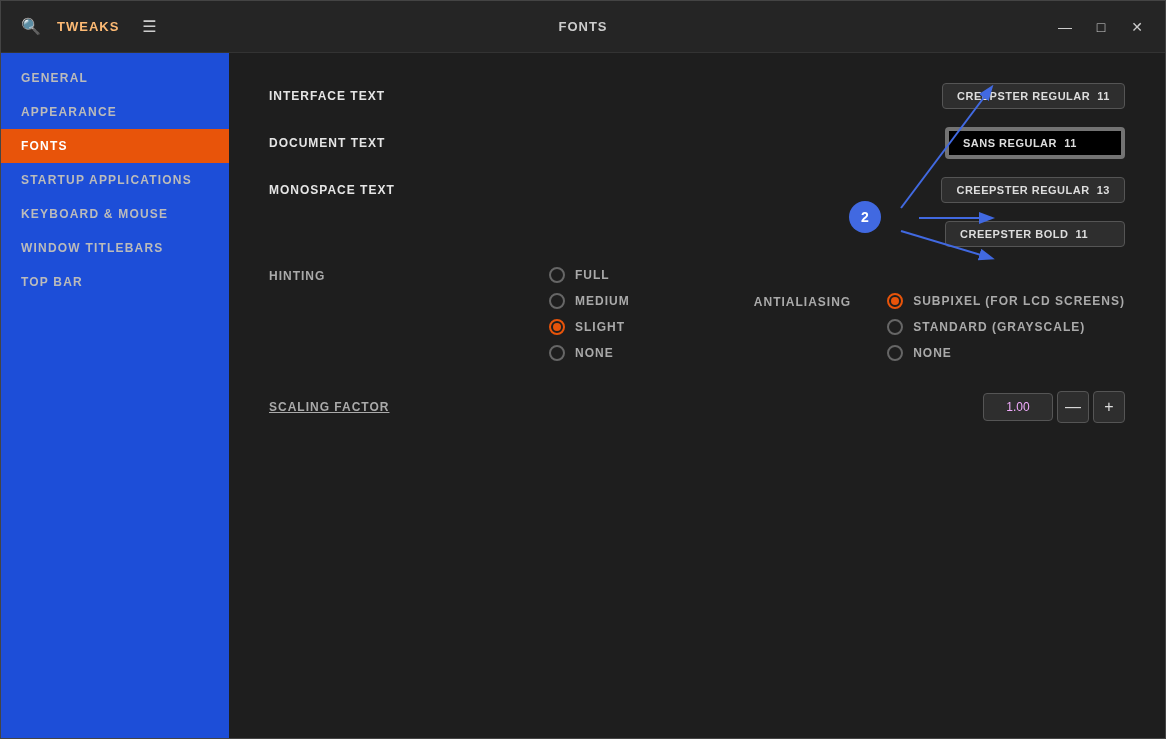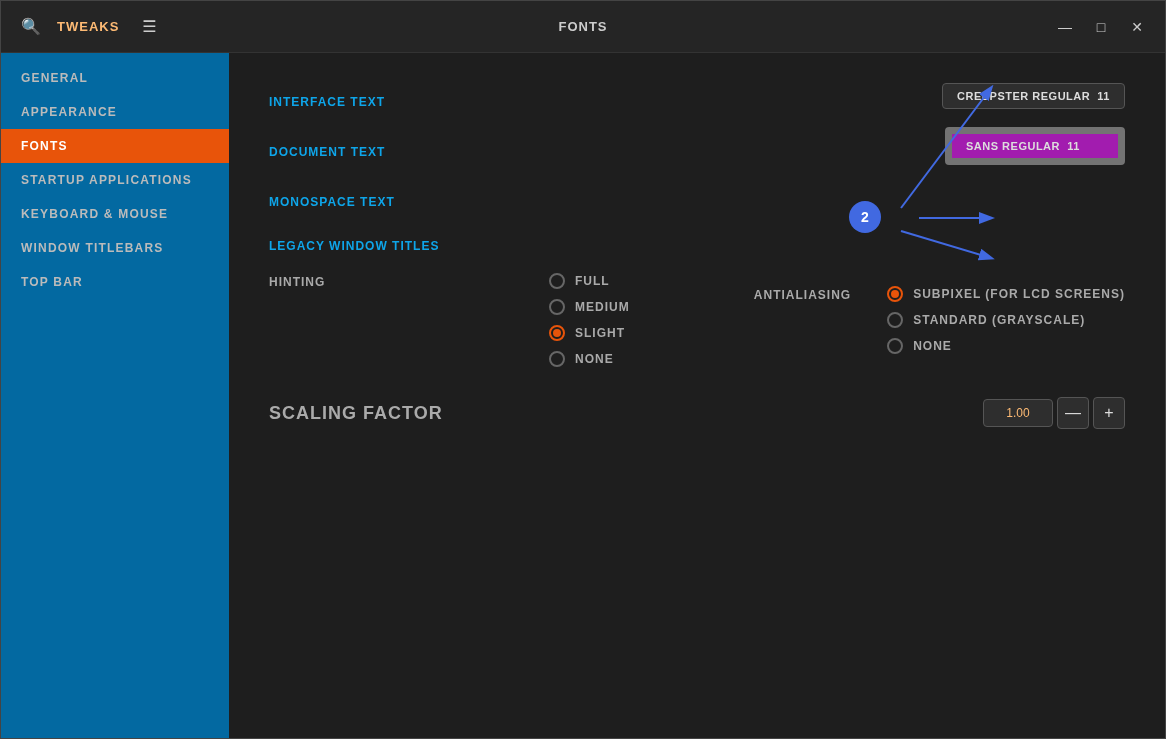--- a/index.html
+++ b/index.html
@@ -108,21 +108,21 @@
     
     .main-content {
       display: flex;
       flex: 1;
       overflow: hidden;
     }
 
     
     .sidebar {
       width: 228px;
-      background: #0369a1;
+      background: #1d4ed8;
       flex-shrink: 0;
       padding: 8px 0;
     }
 
     .sidebar-item {
       padding: 10px 20px;
       font-size: 12px;
       font-weight: bold;
       letter-spacing: 1.2px;
       text-transform: uppercase;
@@ -150,46 +150,45 @@
       display: flex;
       align-items: center;
       margin-bottom: 18px;
     }
 
     .font-label {
       font-size: 12px;
       font-weight: bold;
       letter-spacing: 1px;
       text-transform: uppercase;
-      color: #0ea5e9;
+      color: #e5e5e5;
       width: 280px;
       flex-shrink: 0;
-      margin-top: 12px;
     }
 
     .font-btn {
       margin-left: auto;
       background: #2e2e2e;
       border: 1px solid #555;
       color: #ddd;
       padding: 6px 14px;
       font-size: 11px;
       font-weight: bold;
       letter-spacing: 0.5px;
       text-transform: uppercase;
       cursor: pointer;
       border-radius: 4px;
       min-width: 180px;
       text-align: left;
     }
 
     .font-btn.sans {
       font-family: sans-serif;
-      background: #a21caf;
-      border: 7px solid #737373;
+      background: #000000;
+      border: 4px solid #737373;
     }
 
     .hinting-label {
       font-size: 12px;
       font-weight: bold;
       letter-spacing: 1px;
       text-transform: uppercase;
       color: #aaa;
       width: 280px;
       flex-shrink: 0;
@@ -271,51 +270,52 @@
       content: '';
       width: 8px;
       height: 8px;
       border-radius: 50%;
       background: #e8540a;
     }
 
     
     .middle-section {
       display: flex;
-      align-items: center;
+      align-items: flex-end;
       margin-top: 20px;
       margin-bottom: 30px;
     }
 
     
     .scaling-row {
       display: flex;
       align-items: center;
       margin-top: 10px;
     }
 
     .scaling-label {
-      font-size: 18px;
+      font-size: 12px;
       font-weight: bold;
       letter-spacing: 1px;
       text-transform: uppercase;
       color: #aaa;
+      text-decoration: underline;
     }
 
     .scaling-control {
       margin-left: auto;
       display: flex;
       align-items: center;
       gap: 4px;
     }
 
     .scaling-value {
       background: #2e2e2e;
       border: 1px solid #555;
-      color: #fdba74;
+      color: #f0abfc;
       padding: 6px 22px;
       font-size: 12px;
       border-radius: 4px;
       min-width: 70px;
       text-align: center;
     }
 
     .scaling-btn {
       background: #2e2e2e;
       border: 1px solid #555;
@@ -423,24 +423,29 @@
 
       <div class="font-row">
         <span class="font-label">Document Text</span>
         <button class="font-btn sans">
           <span>Sans Regular</span>&nbsp;&nbsp;<span>11</span>
         </button>
       </div>
 
       <div class="font-row">
         <span class="font-label">Monospace Text</span>
+        <button class="font-btn">
+          <span>Creepster Regular</span>&nbsp;&nbsp;<span>13</span>
+        </button>
       </div>
 
       <div class="font-row">
-        <span class="font-label">Legacy Window Titles</span>
+        <button class="font-btn" style="font-weight:bold;">
+          <span>Creepster Bold</span>&nbsp;&nbsp;<span>11</span>
+        </button>
       </div>
 
       <div class="middle-section">
 
         <div style="display:flex; align-items:flex-start;">
           <span class="hinting-label">Hinting</span>
           <div class="radio-group">
             <div class="radio-item">
               <div class="radio-circle"></div>
               <span class="radio-text">Full</span>

